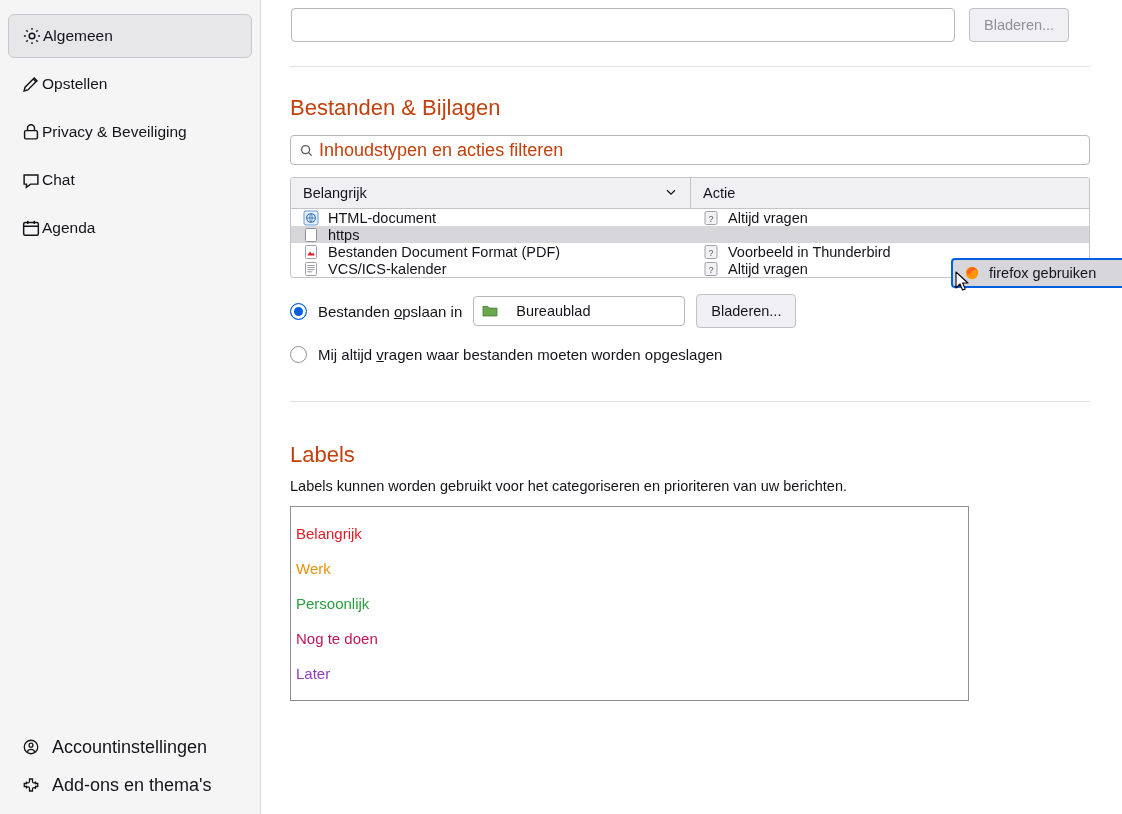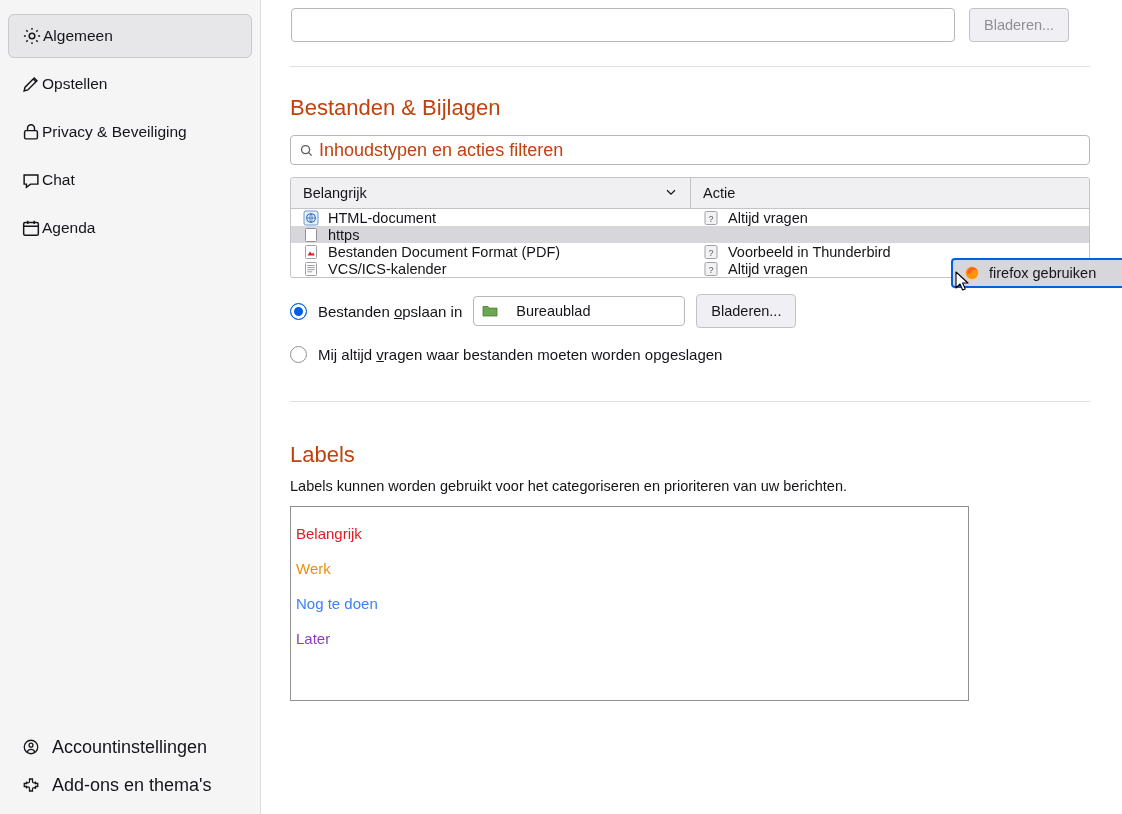--- a/index.html
+++ b/index.html
@@ -442,21 +442,22 @@
 
     <div class="sep" style="margin-top:38px;"></div>
 
     <h2 class="section" style="margin-bottom:10px;margin-top:40px;">Labels</h2>
     <p class="label-desc">Labels kunnen worden gebruikt voor het categoriseren en prioriteren van uw berichten.</p>
 
     <div class="labels-wrap">
       <div class="label-list">
         <div class="label-item" style="color:#e01b24;">Belangrijk</div>
         <div class="label-item" style="color:#e8920c;">Werk</div>
-        <div class="label-item" style="color:#3b82f6;">Nog te doen</div>
+        <div class="label-item" style="color:#2a9d3d;">Persoonlijk</div>
+        <div class="label-item" style="color:#be185d;">Nog te doen</div>
         <div class="label-item" style="color:#8b3fc0;">Later</div>
       </div>
     </div>
   </div>
 
   <div class="cursor" style="left:955px; top:271px;">
     <svg width="16" height="22" viewBox="0 0 16 22">
       <path d="M1 1l0 16 4-4 2.6 6 2.6-1.1-2.6-5.9h5.4z" fill="#ffffff" stroke="#000000" stroke-width="1.1" stroke-linejoin="round"></path>
     </svg>
   </div>

